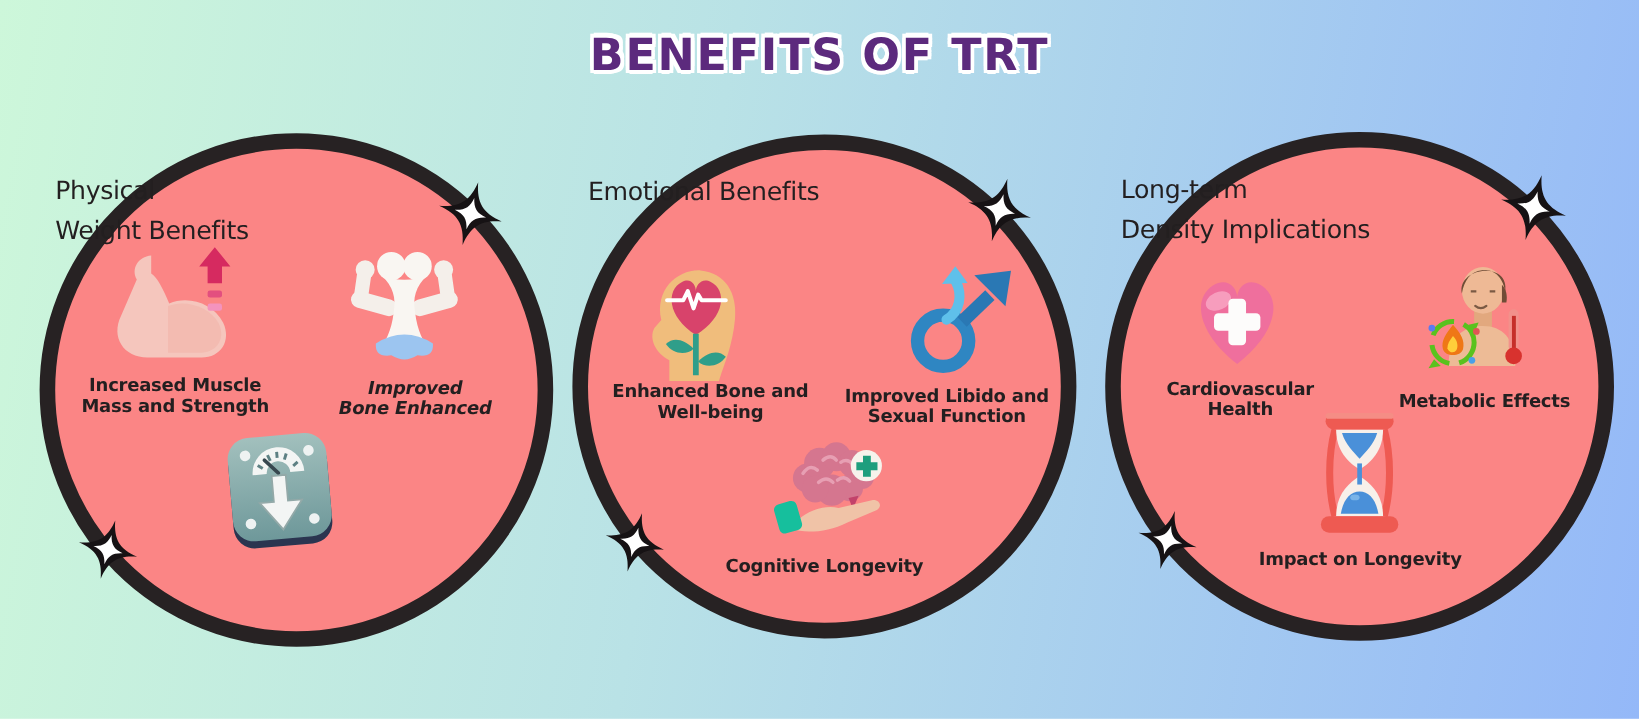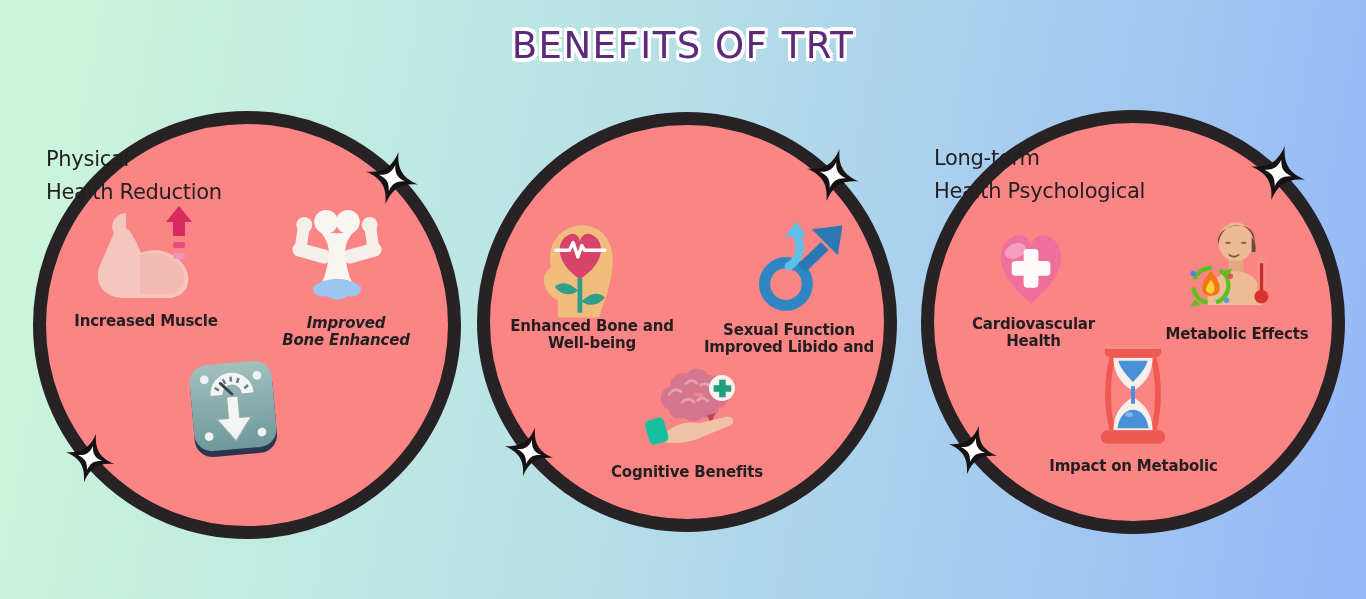--- a/index.html
+++ b/index.html
@@ -3,21 +3,21 @@
 <meta charset="utf-8">
 <style>
   html,body{margin:0;padding:0;}
   body{
     width:1366px;height:599px;position:relative;overflow:hidden;
     font-family:"DejaVu Sans","Liberation Sans",sans-serif;
     background:linear-gradient(100deg,var(--background-left,#cdf7da) 0%,var(--background-mid,#b9e2e6) 42%,var(--background-right,#94b8f8) 100%);
   }
   .main-title{
     position:absolute;top:24px;left:0;width:100%;text-align:center;
-    font-size:37px;font-weight:400;letter-spacing:1.5px;
+    font-size:37px;font-weight:700;letter-spacing:1.5px;
     color:var(--title-color,#5c2a7d);
     text-shadow:-3px -3px 0 #fff,3px -3px 0 #fff,-3px 3px 0 #fff,3px 3px 0 #fff,0 -3px 0 #fff,0 3px 0 #fff,-3px 0 0 #fff,3px 0 0 #fff,0 4px 0 #fff,0 -4px 0 #fff;
   }
   .circle{
     position:absolute;border-radius:50%;box-sizing:border-box;
     background:var(--circle-fill,#fb8585);
     border:13px solid var(--circle-border,#272223);
   }
   .circle1{left:33px;top:111px;width:428px;height:428px;}
   .circle2{left:477px;top:112px;width:420px;height:420px;}
@@ -66,21 +66,21 @@
   .sparkle svg{width:100%;height:100%;}
 </style>
 </head>
 <body>
 
 <div class="main-title">BENEFITS OF TRT</div>
 
 <div class="circle circle1">
   <div class="c-title">
     <div>Physical</div>
-    <div>Health Reduction</div>
+    <div>Weight Benefits</div>
   </div>
 
   <div class="icon c1-icon-muscle">
     <svg viewBox="0 0 120 110" xmlns="http://www.w3.org/2000/svg">
       <path d="M46 12 C35 13 29 23 34 32 L21 62 C12 80 23 97 43 97 L88 97 C104 97 113 83 106 68 C98 52 77 45 61 52 C56 40 51 30 46 27 Z" fill="#f5c6bd"></path>
       <path d="M60 54 C75 48 95 55 102 68 C108 80 102 92 88 93 L60 93 Z" fill="#f1b2a7" opacity="0.55"></path>
       <path d="M99 5 L112 21 L105 21 L105 35 L93 35 L93 21 L86 21 Z" fill="#d62a60"></path>
       <rect x="93" y="41" width="12" height="6" rx="2" fill="#e34f7f"></rect>
       <rect x="93" y="52" width="12" height="6" rx="2" fill="#f493bd"></rect>
     </svg>
@@ -96,20 +96,21 @@
       <circle cx="88" cy="20" r="8" fill="#f4efea"></circle>
       <circle cx="44" cy="17" r="12" fill="#f9f6f2"></circle>
       <circle cx="66" cy="17" r="12" fill="#f9f6f2"></circle>
       <path d="M35 24 C46 34 48 44 46 56 C44 72 39 80 34 89 L76 89 C71 80 66 72 64 56 C62 44 64 34 75 24 C64 30 46 30 35 24 Z" fill="#f9f6f2"></path>
       <path d="M31 82 Q55 67 79 82 Q80 94 66 92 Q55 99 44 92 Q30 94 31 82 Z" fill="#9cc5f0"></path>
     </svg>
   </div>
 
   <div class="label c1-l1">
     <div>Increased Muscle</div>
+    <div>Mass and Strength</div>
   </div>
   <div class="label c1-l2">
     <div>Improved</div>
     <div>Bone Enhanced</div>
   </div>
 
   <div class="icon c1-icon-scale">
     <svg viewBox="0 0 110 110" xmlns="http://www.w3.org/2000/svg">
       <defs>
         <linearGradient id="gsc" x1="0" y1="0" x2="0" y2="1">
@@ -135,20 +136,21 @@
         <line x1="55" y1="44" x2="44" y2="32" stroke="#37474f" stroke-width="3" stroke-linecap="round"></line>
         <path d="M49 46 L61 46 L61 68 L73 68 L55 92 L37 68 L49 68 Z" fill="#f3f5f4" stroke="#93a9a8" stroke-width="1.5"></path>
       </g>
     </svg>
   </div>
 
 </div>
 
 <div class="circle circle2">
   <div class="c-title">
+    <div>Emotional Benefits</div>
   </div>
 
   <div class="icon c2-icon-head">
     <svg viewBox="0 0 100 105" xmlns="http://www.w3.org/2000/svg">
       <path d="M30 103 L30 85 C18 79 12 66 17 57 L23 50 C17 24 37 6 57 7 C79 9 89 27 87 49 C85 72 78 87 73 103 Z" fill="#f0bd7c"></path>
       <path d="M53 63 C28 47 27 24 41 17 C49 13 53 20 53 25 C53 20 58 13 66 17 C80 24 79 47 53 63 Z" fill="#d8436b"></path>
       <polyline points="28,33 42,33 46,25 51,40 55,28 58,33 79,33" fill="none" stroke="#ffffff" stroke-width="3.5" stroke-linejoin="round" stroke-linecap="round"></polyline>
       <line x1="53" y1="62" x2="53" y2="98" stroke="#2f9e8a" stroke-width="5"></line>
       <path d="M51 75 C42 66 33 65 27 71 C33 80 45 81 51 75 Z" fill="#2f9e8a"></path>
       <path d="M55 86 C64 77 73 76 79 82 C73 91 61 92 55 86 Z" fill="#2f9e8a"></path>
@@ -163,22 +165,22 @@
       <path d="M45 50 C57 43 60 28 53 15" fill="none" stroke="#5fc0ea" stroke-width="9" stroke-linecap="round"></path>
       <path d="M41 18 L53 2 L64 17 Z" fill="#5fc0ea"></path>
     </svg>
   </div>
 
   <div class="label c2-l1">
     <div>Enhanced Bone and</div>
     <div>Well-being</div>
   </div>
   <div class="label c2-l2">
+    <div>Improved Libido and</div>
     <div>Sexual Function</div>
-    <div>Improved Libido and</div>
   </div>
 
   <div class="icon c2-icon-brain">
     <svg viewBox="0 0 110 105" xmlns="http://www.w3.org/2000/svg">
       <g fill="#d5768f">
         <circle cx="30" cy="42" r="13"></circle>
           <circle cx="41" cy="29" r="14"></circle>
           <circle cx="56" cy="23" r="13"></circle>
         <circle cx="70" cy="29" r="12"></circle>
           <circle cx="79" cy="41" r="11"></circle>
@@ -195,29 +197,29 @@
           <path d="M57 44 q6 -5 11 1"></path>
       </g>
       <circle cx="83" cy="31" r="14" fill="#f6f2ec"></circle>
       <path d="M80 22 h7 v6 h6 v7 h-6 v6 h-7 v-6 h-6 v-7 h6 Z" fill="#1d9e7d"></path>
       <path d="M16 86 C26 72 44 66 58 69 L88 62 C95 61 98 68 92 71 L66 82 C48 91 28 92 16 88 Z" fill="#f0c3a7"></path>
       <rect x="2" y="64" width="21" height="27" rx="5" fill="#16bf9d" transform="rotate(-16 12 77)"></rect>
     </svg>
   </div>
 
   <div class="label c2-l3">
-    <div>Cognitive Benefits</div>
+    <div>Cognitive Longevity</div>
     <div></div>
   </div>
 </div>
 
 <div class="circle circle3">
   <div class="c-title">
     <div>Long-term</div>
-    <div>Health Psychological</div>
+    <div>Density Implications</div>
   </div>
 
   <div class="icon c3-icon-heart">
     <svg viewBox="0 0 100 100" xmlns="http://www.w3.org/2000/svg">
       <path d="M50 90 C16 64 8 32 28 19 C40 11 50 20 50 30 C50 20 60 11 72 19 C92 32 84 64 50 90 Z" fill="#ef6f9d"></path>
       <ellipse cx="33" cy="33" rx="12" ry="8" fill="#f8a6c3" opacity="0.85" transform="rotate(-24 33 33)"></ellipse>
       <rect x="42" y="31" width="16" height="42" rx="4" fill="#fdfcfb"></rect>
       <rect x="29" y="44" width="42" height="16" rx="4" fill="#fdfcfb"></rect>
     </svg>
   </div>
@@ -265,21 +267,21 @@
       <rect x="43" y="47" width="4" height="18" fill="#4a90d9"></rect>
       <path d="M29 90 L61 90 C59 78 53 71 45 71 C37 71 31 78 29 90 Z" fill="#4a90d9"></path>
       <ellipse cx="41" cy="76" rx="4" ry="2.5" fill="#7ab4e8"></ellipse>
       <rect x="16" y="4" width="58" height="14" rx="7" fill="#ee5a52"></rect>
       <rect x="12" y="92" width="66" height="14" rx="7" fill="#ee5a52"></rect>
       <rect x="16" y="4" width="58" height="5" rx="2.5" fill="#f58d85"></rect>
     </svg>
   </div>
 
   <div class="label c3-l3">
-    <div>Impact on Metabolic</div>
+    <div>Impact on Longevity</div>
     <div></div>
   </div>
 </div>
 
 <div class="sparkle s1">
   <svg viewBox="0 0 100 100" xmlns="http://www.w3.org/2000/svg">
     <path d="M50 2 C55 32 68 45 98 50 C68 55 55 68 50 98 C45 68 32 55 2 50 C32 45 45 32 50 2 Z" fill="#161214"></path>
     <path d="M50 26 C53 41 59 47 74 50 C59 53 53 59 50 74 C47 59 41 53 26 50 C41 47 47 41 50 26 Z" fill="#ffffff"></path>
   </svg>
 </div>

